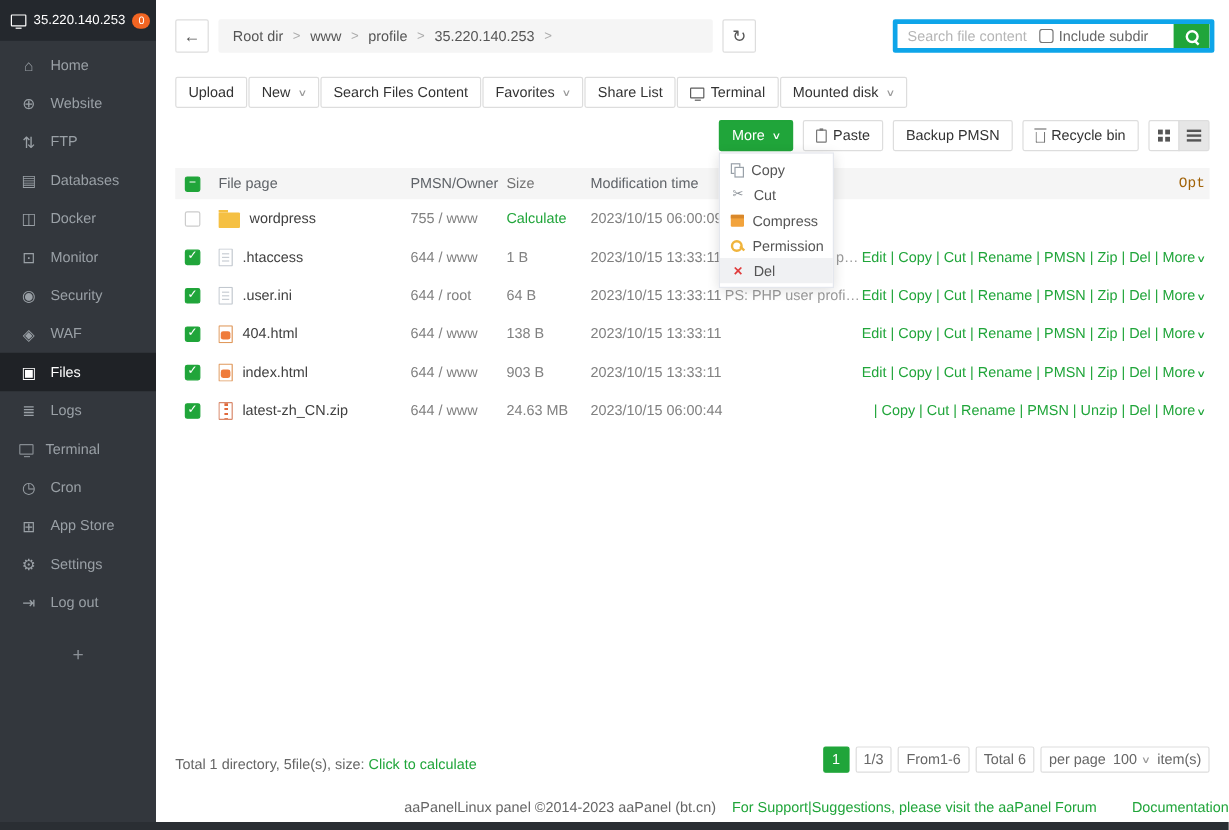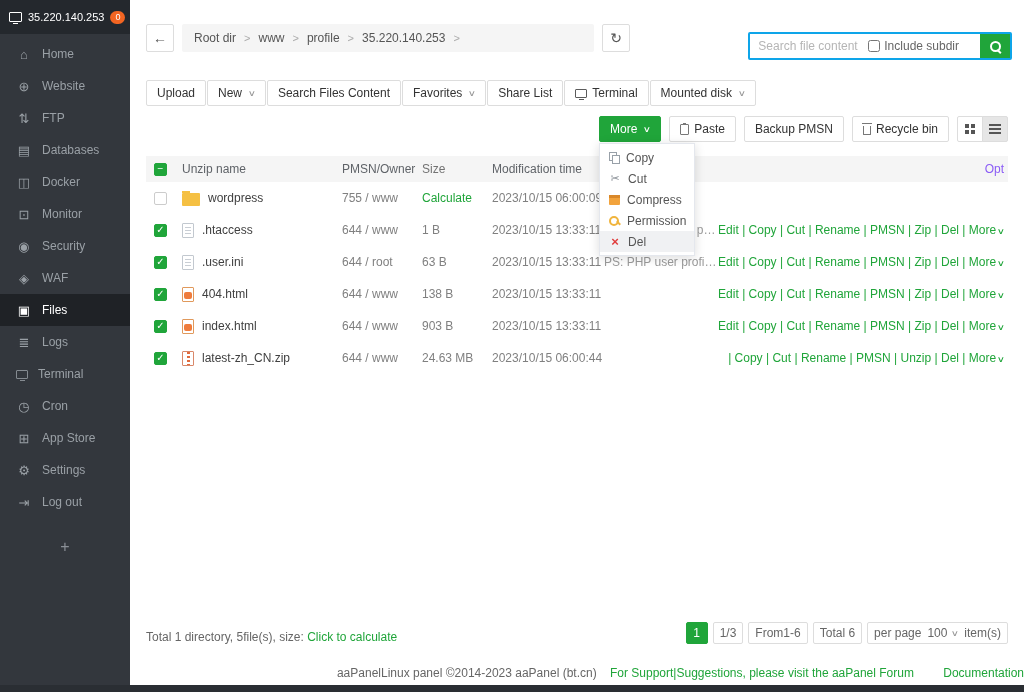--- a/index.html
+++ b/index.html
@@ -25,21 +25,21 @@
   
   .main{position:absolute;left:130px;right:0;top:0;bottom:0;background:#fff;}
 
   .topbar{display:flex;align-items:center;gap:8px;padding:16px 12px 0 16px;}
   .sq-btn{width:28px;height:28px;border:1px solid #ddd;border-radius:2px;background:#fff;color:#555;
     display:flex;align-items:center;justify-content:center;font-size:14px;padding:0;}
   .breadcrumb{width:412px;height:28px;background:#f5f5f5;border-radius:2px;display:flex;align-items:center;gap:8px;padding:0 12px;color:#555;overflow:hidden;white-space:nowrap;}
   .bc-item{cursor:pointer;}
   .bc-sep{color:#aaa;font-size:11px;}
   .spacer{flex:1;}
-  .search-group{display:flex;align-items:center;height:28px;border:2px solid #0ea5e9;border-radius:2px;overflow:hidden;background:#fff;margin-top:16px;}
+  .search-group{display:flex;align-items:center;height:28px;border:4px solid #0ea5e9;border-radius:2px;overflow:hidden;background:#fff;}
   .search-input{border:none;outline:none;width:118px;height:26px;padding:0 8px;font:inherit;color:#333;}
   .search-input::placeholder{color:#b5b5b5;}
   .subdir{display:flex;align-items:center;gap:4px;color:#666;padding-right:21px;white-space:nowrap;cursor:pointer;}
   .subdir input{width:12px;height:12px;margin:0;}
   .search-btn{width:30px;height:28px;background:#20a53a;border:none;display:flex;align-items:center;justify-content:center;padding:0;}
   .ic-search-icon{position:relative;display:inline-block;width:13px;height:13px;}
   .ic-search-icon::before{content:"";position:absolute;left:1px;top:1px;width:7px;height:7px;border:2px solid #fff;border-radius:50%;}
   .ic-search-icon::after{content:"";position:absolute;left:9px;top:9px;width:5px;height:2px;background:#fff;transform:rotate(45deg);transform-origin:0 0;}
 
   .toolbar{display:flex;gap:1px;padding:20px 16px 0;}
@@ -92,21 +92,21 @@
   .c-name{width:160px;flex:none;display:flex;align-items:center;gap:8px;overflow:hidden;white-space:nowrap;}
   .c-pmsn{width:80px;flex:none;color:#808080;}
   .t-head .c-pmsn{color:#5f6368;}
   .c-size{width:70px;flex:none;color:#808080;}
   .t-head .c-size{color:#737373;}
   .c-time{width:112px;flex:none;color:#808080;}
   .t-head .c-time{color:#5f6368;}
   .c-ps{flex:1;color:#9a9a9a;overflow:hidden;white-space:nowrap;text-overflow:ellipsis;}
   .t-head .c-ps{color:#5f6368;}
   .c-opt{flex:none;margin-left:auto;text-align:right;white-space:nowrap;padding-right:4px;color:#20a53a;}
-  .t-head .c-opt{color:#8b5cf6;}
+  .t-head .c-opt{color:#a16207;font-family:Liberation Mono, monospace;}
   .cb{width:13px;height:13px;border:1px solid #ccc;border-radius:2px;background:#fff;display:inline-flex;
     align-items:center;justify-content:center;font-size:10px;line-height:1;color:#fff;cursor:pointer;}
   .cb.checked,.cb.indet{background:#20a53a;border-color:#20a53a;}
   .fname{color:#404040;cursor:pointer;}
   .link,.green-link,.opt-link{color:#20a53a;}
   .c-size.link{cursor:pointer;}
   .sep{color:#20a53a;}
   .caret-g{color:#20a53a;}
   .fic{flex:none;display:inline-flex;}
   .ic-folder-icon{display:inline-block;width:18px;height:13px;background:#f5c043;border-radius:1px;position:relative;margin-top:2px;}
@@ -315,21 +315,21 @@
           <span class="ic-list-icon"></span>
         </button>
       </div>
     </div>
 
     <div class="table">
       <div class="t-head">
         <div class="c-check">
           <span class="cb indet">−</span>
         </div>
-        <div class="c-name">Unzip name</div>
+        <div class="c-name">File page</div>
         <div class="c-pmsn">PMSN/Owner</div>
         <div class="c-size">Size</div>
         <div class="c-time">Modification time</div>
         <div class="c-ps">Ps</div>
         <div class="c-opt">Opt</div>
       </div>
       <div>
           <div class="t-row">
             <div class="c-check">
               <span class="cb"></span>
@@ -360,21 +360,21 @@
           </div>
           <div class="t-row">
             <div class="c-check">
               <span class="cb checked">✓</span>
             </div>
             <div class="c-name">
               <span class="fic ic-file-icon"></span>
               <span class="fname">.user.ini</span>
             </div>
             <div class="c-pmsn">644 / root</div>
-            <div class="c-size">63 B</div>
+            <div class="c-size">64 B</div>
             <div class="c-time">2023/10/15 13:33:11</div>
             <div class="c-ps">PS: PHP user profile (anti-cross...</div>
             <div class="c-opt"><a class="opt-link">Edit</a><span class="sep"> | </span><a class="opt-link">Copy</a><span class="sep"> | </span><a class="opt-link">Cut</a><span class="sep"> | </span><a class="opt-link">Rename</a><span class="sep"> | </span><a class="opt-link">PMSN</a><span class="sep"> | </span><a class="opt-link">Zip</a><span class="sep"> | </span><a class="opt-link">Del</a><span class="sep"> | </span><a class="opt-link">More<span class="caret caret-g">∨</span></a></div>
           </div>
           <div class="t-row">
             <div class="c-check">
               <span class="cb checked">✓</span>
             </div>
             <div class="c-name">
               <span class="fic ic-html-icon"></span>

